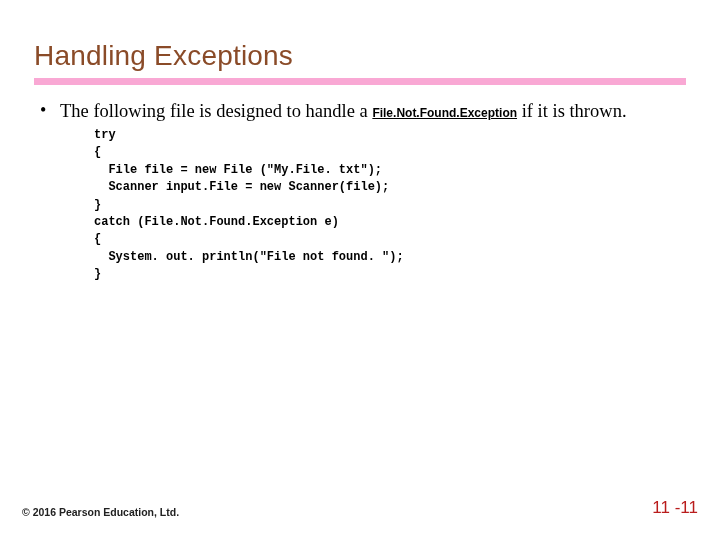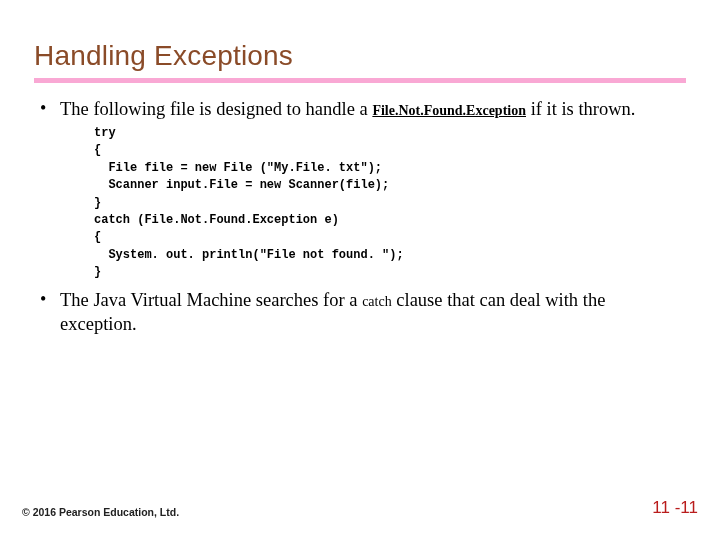--- a/index.html
+++ b/index.html
@@ -12,21 +12,21 @@
     color: #000;
     position: relative;
   }
   .slide {
     box-sizing: border-box;
     padding: 40px 34px 0 34px;
   }
   .title {
     font-size: 28px;
     color: #8a4b28;
-    border-bottom: 5px solid #f9a8d4;
+    border-bottom: 7px solid #f9a8d4;
     padding-bottom: 6px;
     margin-bottom: 14px;
     letter-spacing: 0.2px;
   }
   ul.outer {
     margin: 0;
     padding-left: 0;
     list-style: none;
   }
   ul.outer > li {
@@ -37,21 +37,21 @@
     margin-bottom: 2px;
   }
   ul.outer > li::before {
     content: "•";
     position: absolute;
     left: 6px;
     top: 0;
     font-size: 18px;
   }
   .serif { font-family: "Times New Roman", Times, serif; }
-  .mono  { font-family: Liberation Serif, serif; font-size: 14px; }
+  .mono  { font-family: Liberation Sans, sans-serif; font-size: 12px; }
   .underline { text-decoration: underline; }
 
   .codeblock {
     font-family: "Courier New", Courier, monospace;
     font-size: 12px;
     font-weight: bold;
     line-height: 1.45;
     white-space: pre;
     margin-left: 34px;
     margin-top: 4px;
@@ -89,22 +89,19 @@
 <span>{</span>
 <span>  File file = new File ("My.File. txt");</span>
 <span>  Scanner input.File = new Scanner(file);</span>
 <span>}</span>
 <span>catch (File.Not.Found.Exception e)</span>
 <span>{</span>
 <span>  System. out. println("File not found. ");</span>
 <span>}</span></div>
     </li>
 
-    <li class="serif">
-      <span>The Java Virtual Machine searches for a </span><span class="mono">catch</span><span> clause that can deal with the exception.</span>
-    </li>
 
 
   </ul>
 </div>
 
 <div class="footer-left">© 2016 Pearson Education, Ltd.</div>
 <div class="footer-right">11 -11</div>
 
 </body></html>

